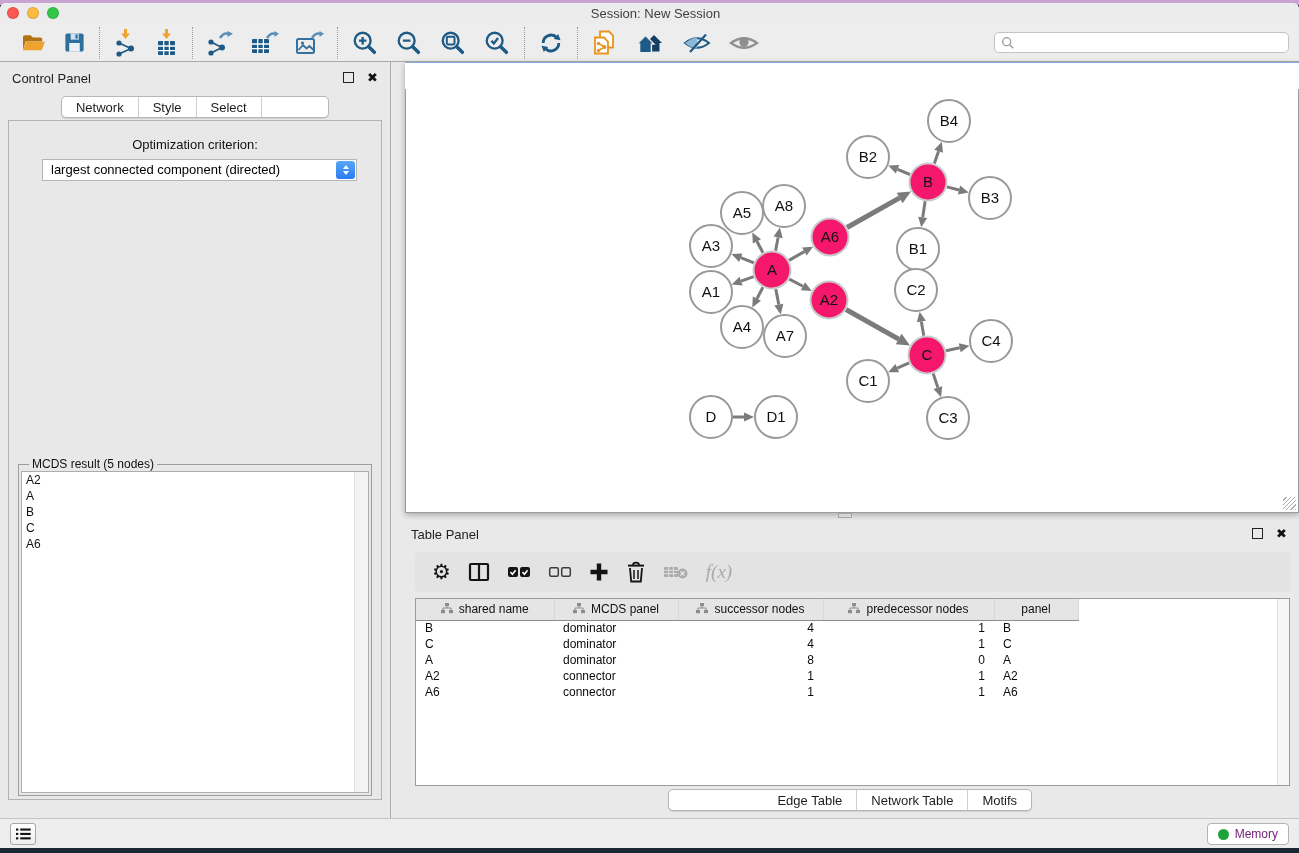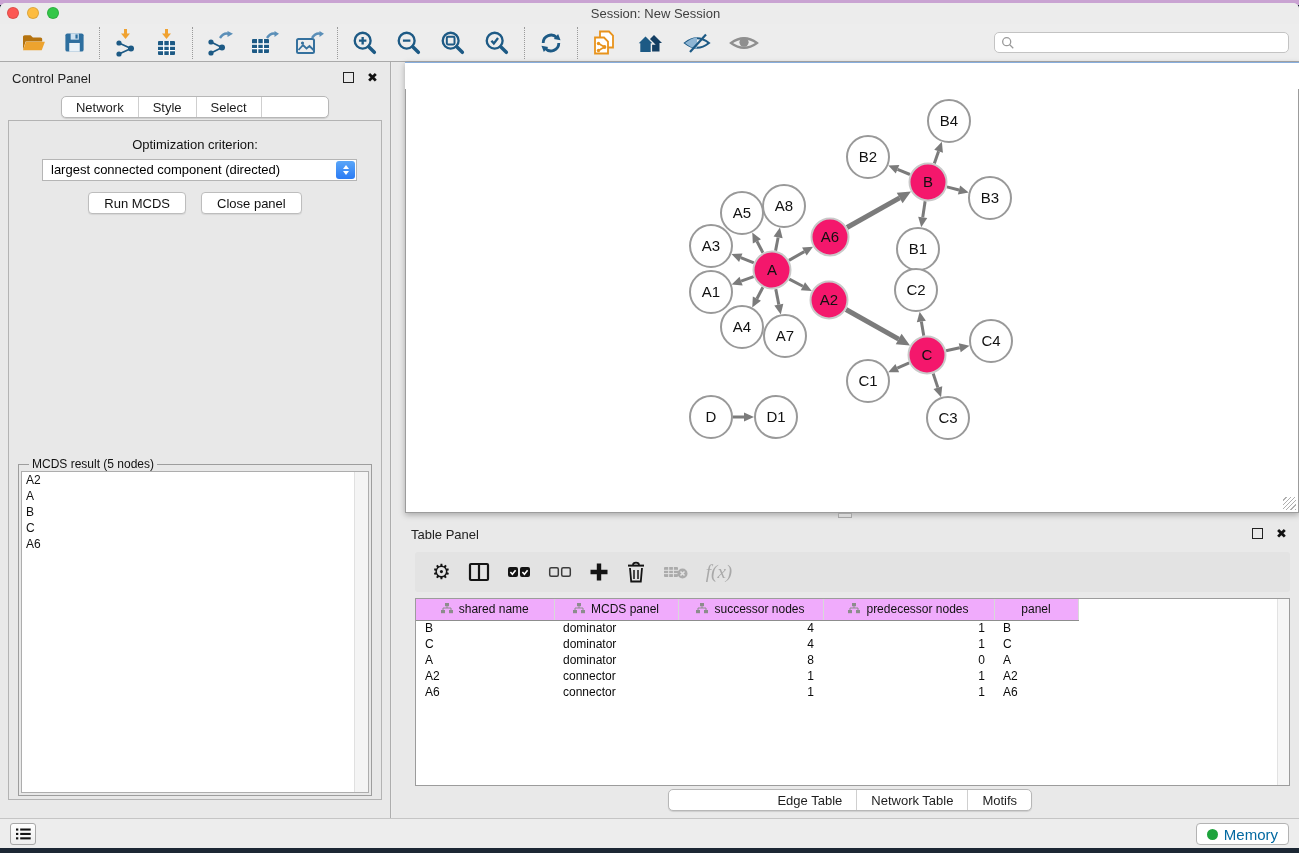--- a/index.html
+++ b/index.html
@@ -86,37 +86,37 @@
   .table-panel { position:absolute; left:9px; right:0; top:456px; bottom:0; }
   .tp-toolbar { position:absolute; left:14px; right:9px; top:34px; height:40px; background:#e3e3e3;
                 border-radius:3px; display:flex; align-items:center; gap:17px; padding:0 17px; }
   .tp-btn { display:flex; align-items:center; justify-content:center; cursor:pointer; }
   .gear-glyph { font-size:21px; color:#141414; line-height:20px; }
   .fx { font-family:"Liberation Serif","DejaVu Serif",serif; font-style:italic; font-size:19px; color:#a9a9a9; }
   .tp-table-wrap { position:absolute; left:14px; right:9px; top:80px; height:188px; background:#fff;
                    border:1px solid #9c9c9c; overflow:hidden; }
   .tp-scroll { position:absolute; right:0; top:0; bottom:0; width:12px; background:#f6f6f6; border-left:1px solid #e2e2e2; }
   table.data { border-collapse:collapse; table-layout:fixed; width:100%; font-size:12px; }
-  table.data th { height:21px; background:#f0abfc; border-right:1px solid #d8d8d8; border-bottom:1px solid #8d8d8d;
+  table.data th { height:21px; background:#e5e5e5; border-right:1px solid #d8d8d8; border-bottom:1px solid #8d8d8d;
                   font-weight:normal; color:#111; text-align:center; }
   table.data th .hdr { display:inline-flex; align-items:center; gap:6px; }
   table.data th.filler { background:#fff; border-right:none; border-bottom:none; }
   table.data td { height:16px; padding:0 9px; color:#0a0a0a; white-space:nowrap; overflow:hidden; }
   table.data td.num { text-align:right; }
   .tp-tabs { position:absolute; left:0; right:0; top:271px; text-align:center; }
 
   
   .statusbar { position:absolute; left:0; right:0; bottom:0; height:30px; background:#ededed;
                border-top:1px solid #c5c5c5; }
   .list-btn { position:absolute; left:10px; top:4px; width:26px; height:22px; background:linear-gradient(#fff,#eee);
               border:1px solid #a8a8a8; border-radius:3px; display:flex; align-items:center; justify-content:center; cursor:pointer; }
   .memory-btn { position:absolute; right:10px; top:4px; height:22px; background:#fff; border:1px solid #b3b3b3;
                 border-radius:4px; display:flex; align-items:center; gap:6px; padding:0 10px; cursor:pointer; }
   .memory-dot { width:11px; height:11px; border-radius:50%; background:#1ea33c; }
-  .memory-label { font-size:15px; color:#0369a1; }
+  .memory-label { font-size:12px; color:#701a75; }
 </style>
 </head>
 <body>
 
 <div class="desktop-top"></div>
 
 <div class="app">
 
   <div class="titlebar">
     <div class="lights">
@@ -295,24 +295,20 @@
           </div>
       </div>
       <div class="cp-content">
         <div class="opt-label">Optimization criterion:</div>
         <div class="mac-select">
           <span>largest connected component (directed)</span>
           <span class="stepper">
             <span class="chev up"></span>
               <span class="chev down"></span>
           </span>
-        </div>
-        <div class="btn-row">
-          <button class="mac-btn">Run MCDS</button>
-          <button class="mac-btn">Close panel</button>
         </div>
         <fieldset class="result-fieldset">
           <legend>MCDS result (5 nodes)</legend>
           <div class="result-list" id="mcds-list">
             <div class="result-scroll"></div>
           <div class="mcds-item">A2</div>
               <div class="mcds-item">A</div>
               <div class="mcds-item">B</div>
               <div class="mcds-item">C</div>
               <div class="mcds-item">A6</div>

